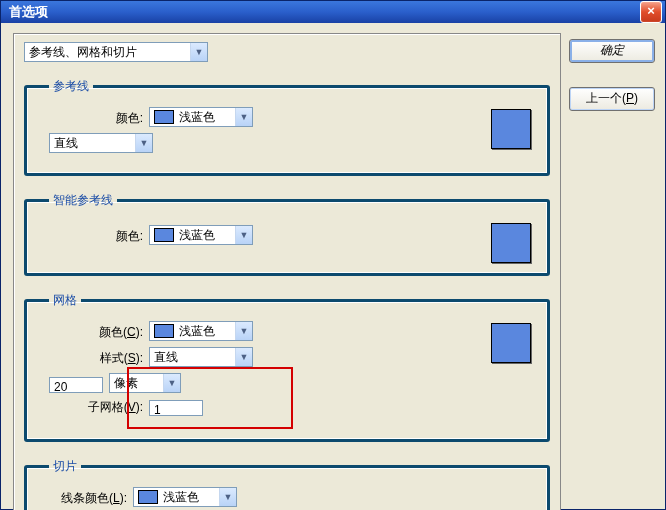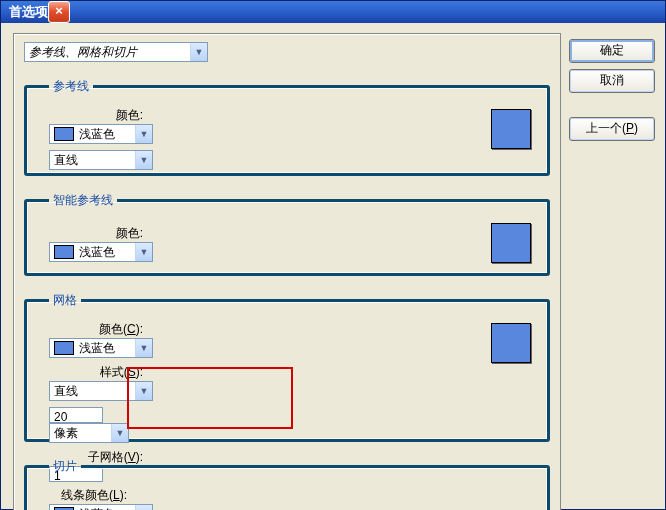--- a/index.html
+++ b/index.html
@@ -21,21 +21,21 @@
     display: flex;
     flex-direction: column;
   }
   .titlebar {
     height: 24px;
     background: linear-gradient(to bottom, #3b77dd 0%, #2a5fcb 50%, #1941a5 100%);
     color: #fff;
     font-weight: bold;
     display: flex;
     align-items: center;
-    justify-content: flex-start;
+    justify-content: space-between;
     padding: 0 3px 0 8px;
     font-size: 13px;
   }
   .close-btn {
     width: 20px;
     height: 20px;
     background: linear-gradient(to bottom, #f5a28a, #e14d2a 50%, #c73a1d);
     border: 1px solid #fff;
     border-radius: 3px;
     color: #fff;
@@ -75,24 +75,24 @@
     background: linear-gradient(to bottom, #ffffff, #eceae0);
     border-radius: 3px;
     font-size: 12px;
     text-align: center;
     line-height: 20px;
     cursor: pointer;
     box-shadow: 0 0 0 1px #bcd4f6 inset;
   }
   .btn.default {
     box-shadow: 0 0 0 2px #8ab0e8 inset;
+    font-style: italic;
   }
   .category-select-wrap {
     margin-bottom: 9px;
-    font-style: italic;
   }
   .select {
     height: 20px;
     border: 1px solid #7f9db9;
     background: #fff;
     display: inline-flex;
     align-items: center;
     justify-content: space-between;
     padding: 0 0 0 4px;
     box-sizing: border-box;
@@ -126,23 +126,22 @@
     position: relative;
     box-shadow: inset 0 0 0 1px #fff;
   }
   fieldset.group legend {
     color: #1b4da6;
     padding: 0 4px;
     font-size: 12px;
   }
   .row {
     display: flex;
-    align-items: flex-start;
+    align-items: flex-end;
     margin-top: 6px;
-    flex-direction: column;
   }
   .row-label {
     width: 94px;
     text-align: right;
     margin-right: 6px;
   }
   .input {
     height: 16px;
     border: 1px solid #7f9db9;
     background: #fff;
@@ -253,21 +252,21 @@
         <div class="row">
           <div class="row-label">样式(<span class="underline">S</span>):</div>
           <div class="select" style="width:104px">
             <span style="flex:1">直线</span>
             <span class="arrow">▼</span>
           </div>
         </div>
         <div class="row">
           <div class="input" style="width:54px">20</div>
           <div style="width:6px"></div>
-          <div class="select" style="width:80px">
+          <div class="select" style="width:72px">
             <span style="flex:1">像素</span>
             <span class="arrow">▼</span>
           </div>
         </div>
         <div class="row">
           <div class="row-label">子网格(<span class="underline">V</span>):</div>
           <div class="input" style="width:54px">1</div>
         </div>
         <div class="highlight-box" style="left:100px; top:58px; width:162px; height:58px"></div>
       </fieldset>
@@ -284,18 +283,17 @@
         </div>
         <div class="checkbox-row">
           <div class="checkbox">✓</div>
         </div>
       </fieldset>
 
     </div>
 
     <div class="side-buttons">
       <div class="btn default">确定</div>
-      <div class="btn">取消</div>
       <div style="height:12px"></div>
       <div class="btn">上一个(<span class="underline">P</span>)</div>
     </div>
   </div>
 </div>
 
 </body></html>

